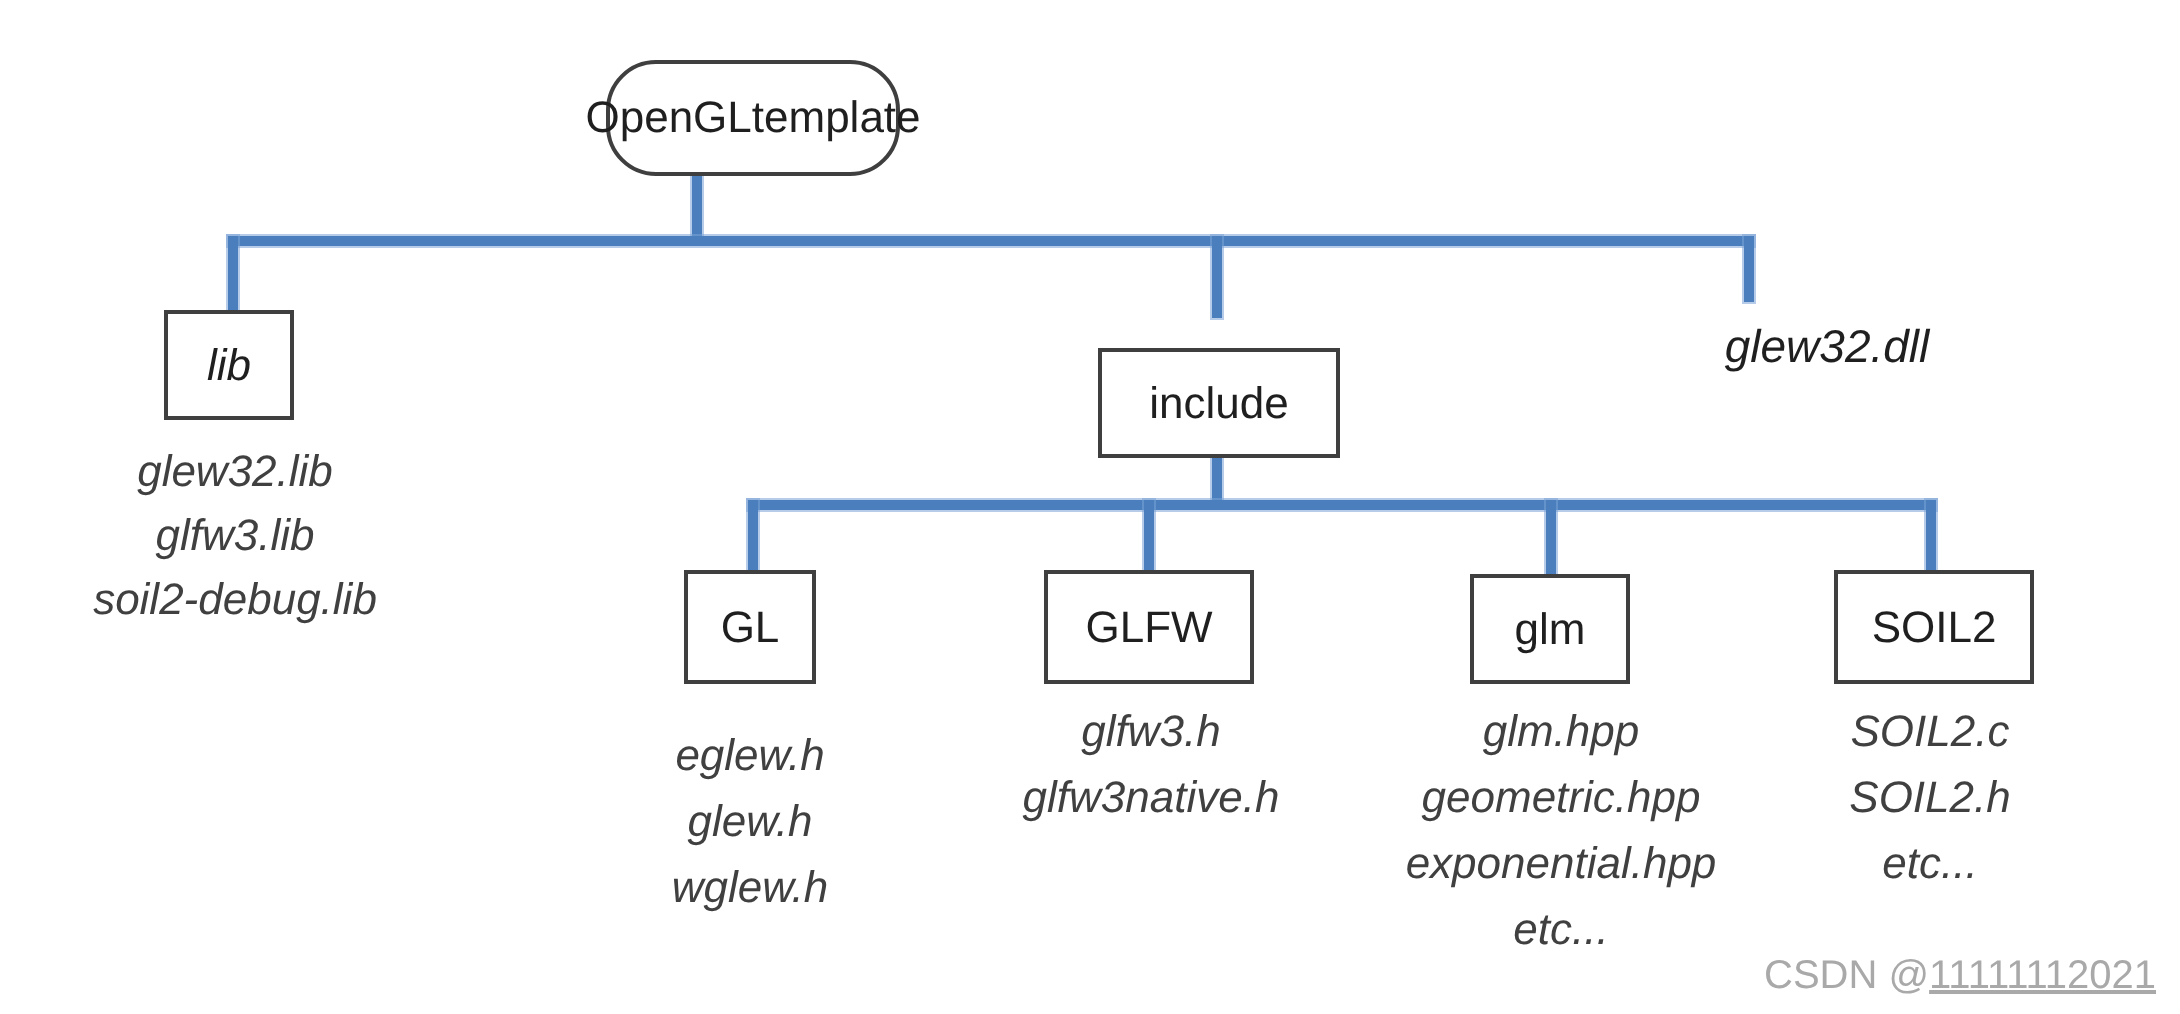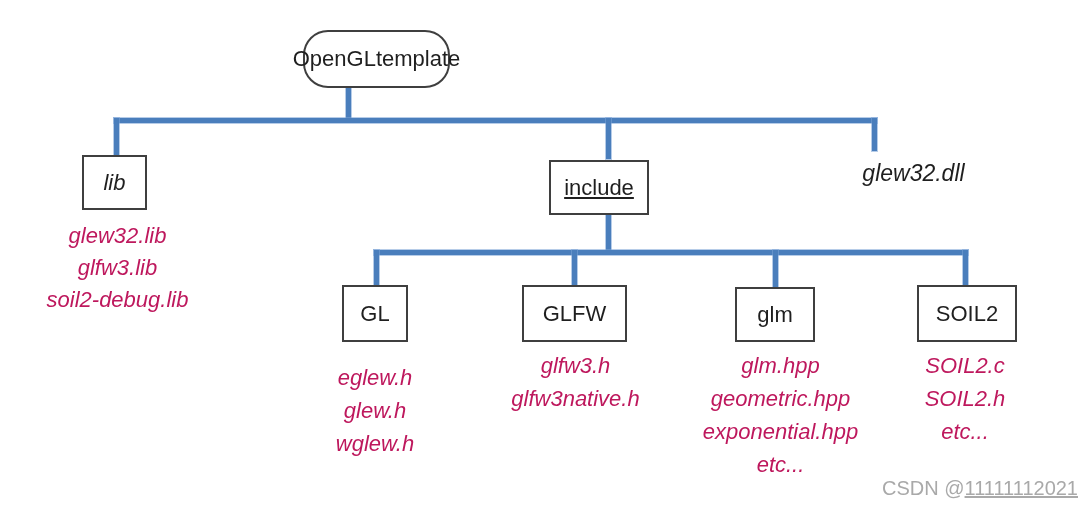--- a/index.html
+++ b/index.html
@@ -33,21 +33,21 @@
     background: #4a7ebc;
     box-shadow: 0 0 0 1px rgba(122,163,214,0.55);
     z-index: 1;
   }
   .filelist {
     position: absolute;
     text-align: center;
     font-style: italic;
     font-size: 22px;
     line-height: 33px;
-    color: #be185d;
+    color: #404040;
     z-index: 2;
   }
   .filelist.lib-list { line-height: 32px; }
   .loose-file {
     position: absolute;
     text-align: center;
     font-style: italic;
     font-size: 23px;
     color: #1f1f1f;
     z-index: 2;
@@ -78,21 +78,21 @@
   <div class="line" style="left:374px; top:250px; width:594px; height:5px;"></div>
   <div class="line" style="left:374px; top:250px; width:5px;  height:36px;"></div>
   <div class="line" style="left:572px; top:250px; width:5px;  height:36px;"></div>
   <div class="line" style="left:773px; top:250px; width:5px;  height:38px;"></div>
   <div class="line" style="left:963px; top:250px; width:5px;  height:36px;"></div>
 
   <div class="node" style="left:303px; top:30px; width:147px; height:58px;border-radius:25px;">OpenGLtemplate</div>
 
   <div class="node" style="left:82px; top:155px; width:65px; height:55px;font-style:italic;">lib</div>
 
-  <div class="node" style="left:549px; top:160px; width:100px; height:55px;text-decoration:underline;">include</div>
+  <div class="node" style="left:549px; top:174px; width:121px; height:55px;">include</div>
 
   <div class="loose-file" style="left:836px; top:160px; width:155px;">glew32.dll</div>
 
   <div class="node" style="left:342px; top:285px; width:66px; height:57px;">GL</div>
 
   <div class="node" style="left:522px; top:285px; width:105px; height:57px;">GLFW</div>
 
   <div class="node" style="left:735px; top:287px; width:80px; height:55px;">glm</div>
 
   <div class="node" style="left:917px; top:285px; width:100px; height:57px;">SOIL2</div>

